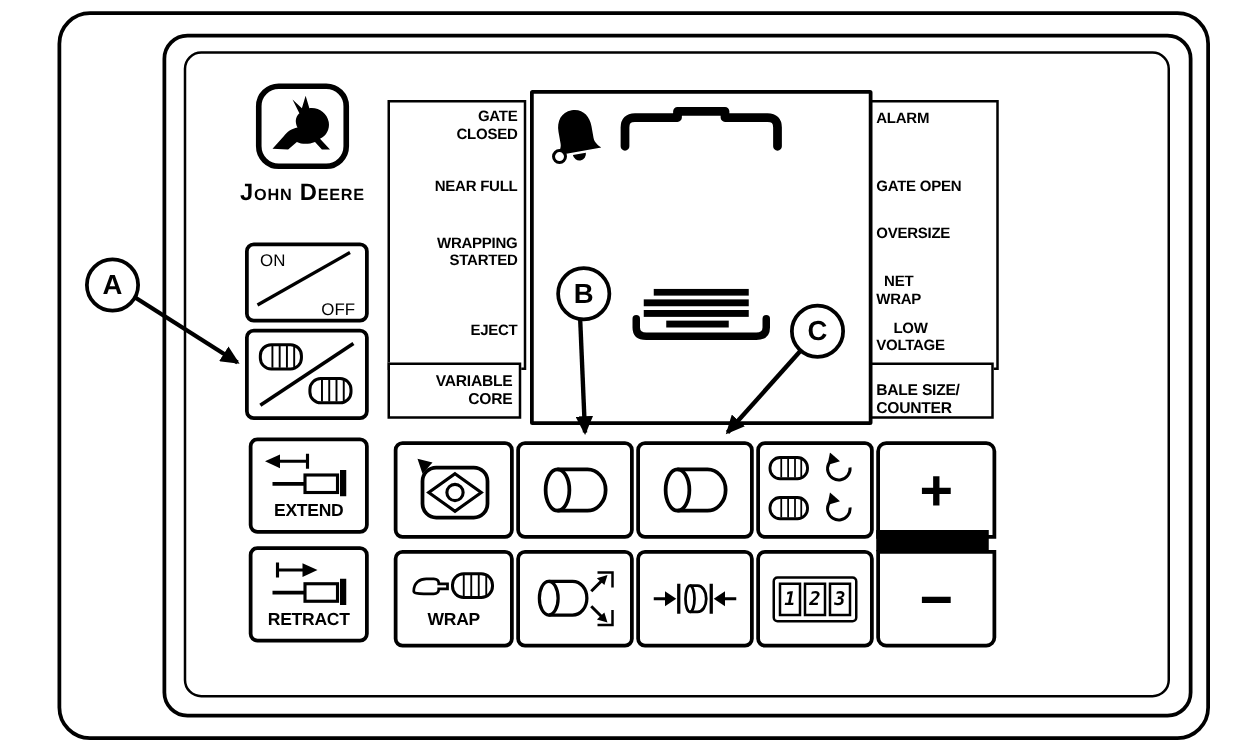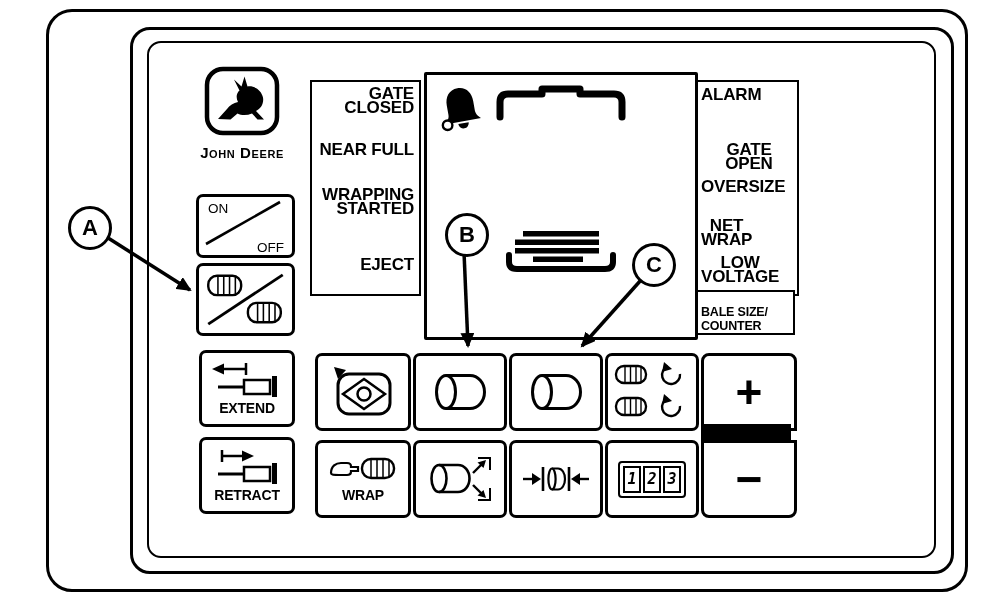--- a/index.html
+++ b/index.html
@@ -5,21 +5,21 @@
   html,body{margin:0;padding:0;background:#ffffff;}
   .stage{position:relative;width:992px;height:600px;background:#fff;color:#000;
          font-family:"Liberation Sans",sans-serif;overflow:hidden;}
   .bezel{position:absolute;border:3px solid #000;background:transparent;}
   #bezel-outer{left:46px;top:9px;width:916px;height:577px;border-radius:26px;}
   #bezel-mid{left:130px;top:27px;width:818px;height:541px;border-radius:20px;}
   #panel-face{left:147px;top:41px;width:785px;height:513px;border-radius:14px;border-width:2.5px;}
 
   .logo{position:absolute;left:203px;top:64px;width:78px;height:74px;}
   .brandname{position:absolute;left:168px;top:144px;width:148px;text-align:center;
-             font-weight:bold;font-size:15px;letter-spacing:.6px;font-variant:small-caps;}
+             font-weight:bold;font-size:19px;letter-spacing:.6px;font-variant:small-caps;}
 
   .btn{position:absolute;border:3px solid #000;border-radius:7px;background:#fff;z-index:2;
        display:flex;flex-direction:column;align-items:center;justify-content:center;gap:3px;}
   .btn .cap{font-weight:bold;font-size:14px;letter-spacing:-0.2px;}
 
   .power{left:196px;top:194px;width:93px;height:58px;display:block;}
   .power .on{position:absolute;left:9px;top:4px;font-weight:normal;font-size:13.5px;}
   .power .off{position:absolute;right:8px;bottom:0;font-weight:normal;font-size:13.5px;}
   .power svg{position:absolute;left:0;top:0;}
 
@@ -27,21 +27,21 @@
   .extend{left:199px;top:350px;width:90px;height:71px;}
   .retract{left:199px;top:437px;width:90px;height:71px;}
 
   .sbox{position:absolute;border:2.5px solid #000;background:#fff;z-index:1;}
   #left-box{left:310px;top:80px;width:107px;height:212px;}
   #vc-box{left:310px;top:290px;width:107px;height:45px;display:flex;align-items:center;
           justify-content:flex-end;padding-right:5px;box-sizing:border-box;}
   #right-box{left:694px;top:80px;width:101px;height:212px;}
   #bs-box{left:694px;top:290px;width:101px;height:45px;display:flex;align-items:flex-end;
           justify-content:flex-start;padding-left:5px;box-sizing:border-box;}
-  .slabel{position:absolute;font-weight:bold;font-size:17px;line-height:13.5px;
+  .slabel{position:absolute;font-weight:bold;font-size:12px;line-height:13.5px;
           white-space:pre-line;letter-spacing:-0.2px;}
   .r{right:5px;text-align:right;}
   .l{left:5px;text-align:center;}
   .boxcap{font-weight:bold;font-size:12.5px;line-height:13.5px;white-space:pre-line;
           letter-spacing:-0.2px;}
   #vc-box .boxcap{text-align:right;}
 
   #display{position:absolute;left:424px;top:72px;width:268px;height:262px;
            border:3px solid #000;border-radius:2px;background:#fff;z-index:2;}
   #display .bell{position:absolute;left:12px;top:10px;}
@@ -131,20 +131,24 @@
     <span class="cap">RETRACT</span>
   </div>
 
   <div class="sbox" id="left-box">
     <div class="slabel r" style="top:5px">GATE
 CLOSED</div>
     <div class="slabel r" style="top:61px">NEAR FULL</div>
     <div class="slabel r" style="top:106px">WRAPPING
 STARTED</div>
     <div class="slabel r" style="top:176px">EJECT</div>
+  </div>
+  <div class="sbox" id="vc-box">
+    <div class="boxcap">VARIABLE
+CORE</div>
   </div>
 
   <div id="display">
     <svg class="bell" viewBox="0 0 46 50" width="44" height="48">
       <g transform="rotate(-10 23 25)">
         <path fill="#000" d="M23 3 C14 3 9 10 9 19 L9 29 C9 33 6 36 4 38 L42 38 C40 36 37 33 37 29 L37 19 C37 10 32 3 23 3 Z"></path>
         <path fill="#000" d="M17.5 40 a5.5 5.5 0 0 0 11 0 Z"></path>
       </g>
       <circle cx="9" cy="42" r="5" fill="#fff" stroke="#000" stroke-width="2.5"></circle>
     </svg>

